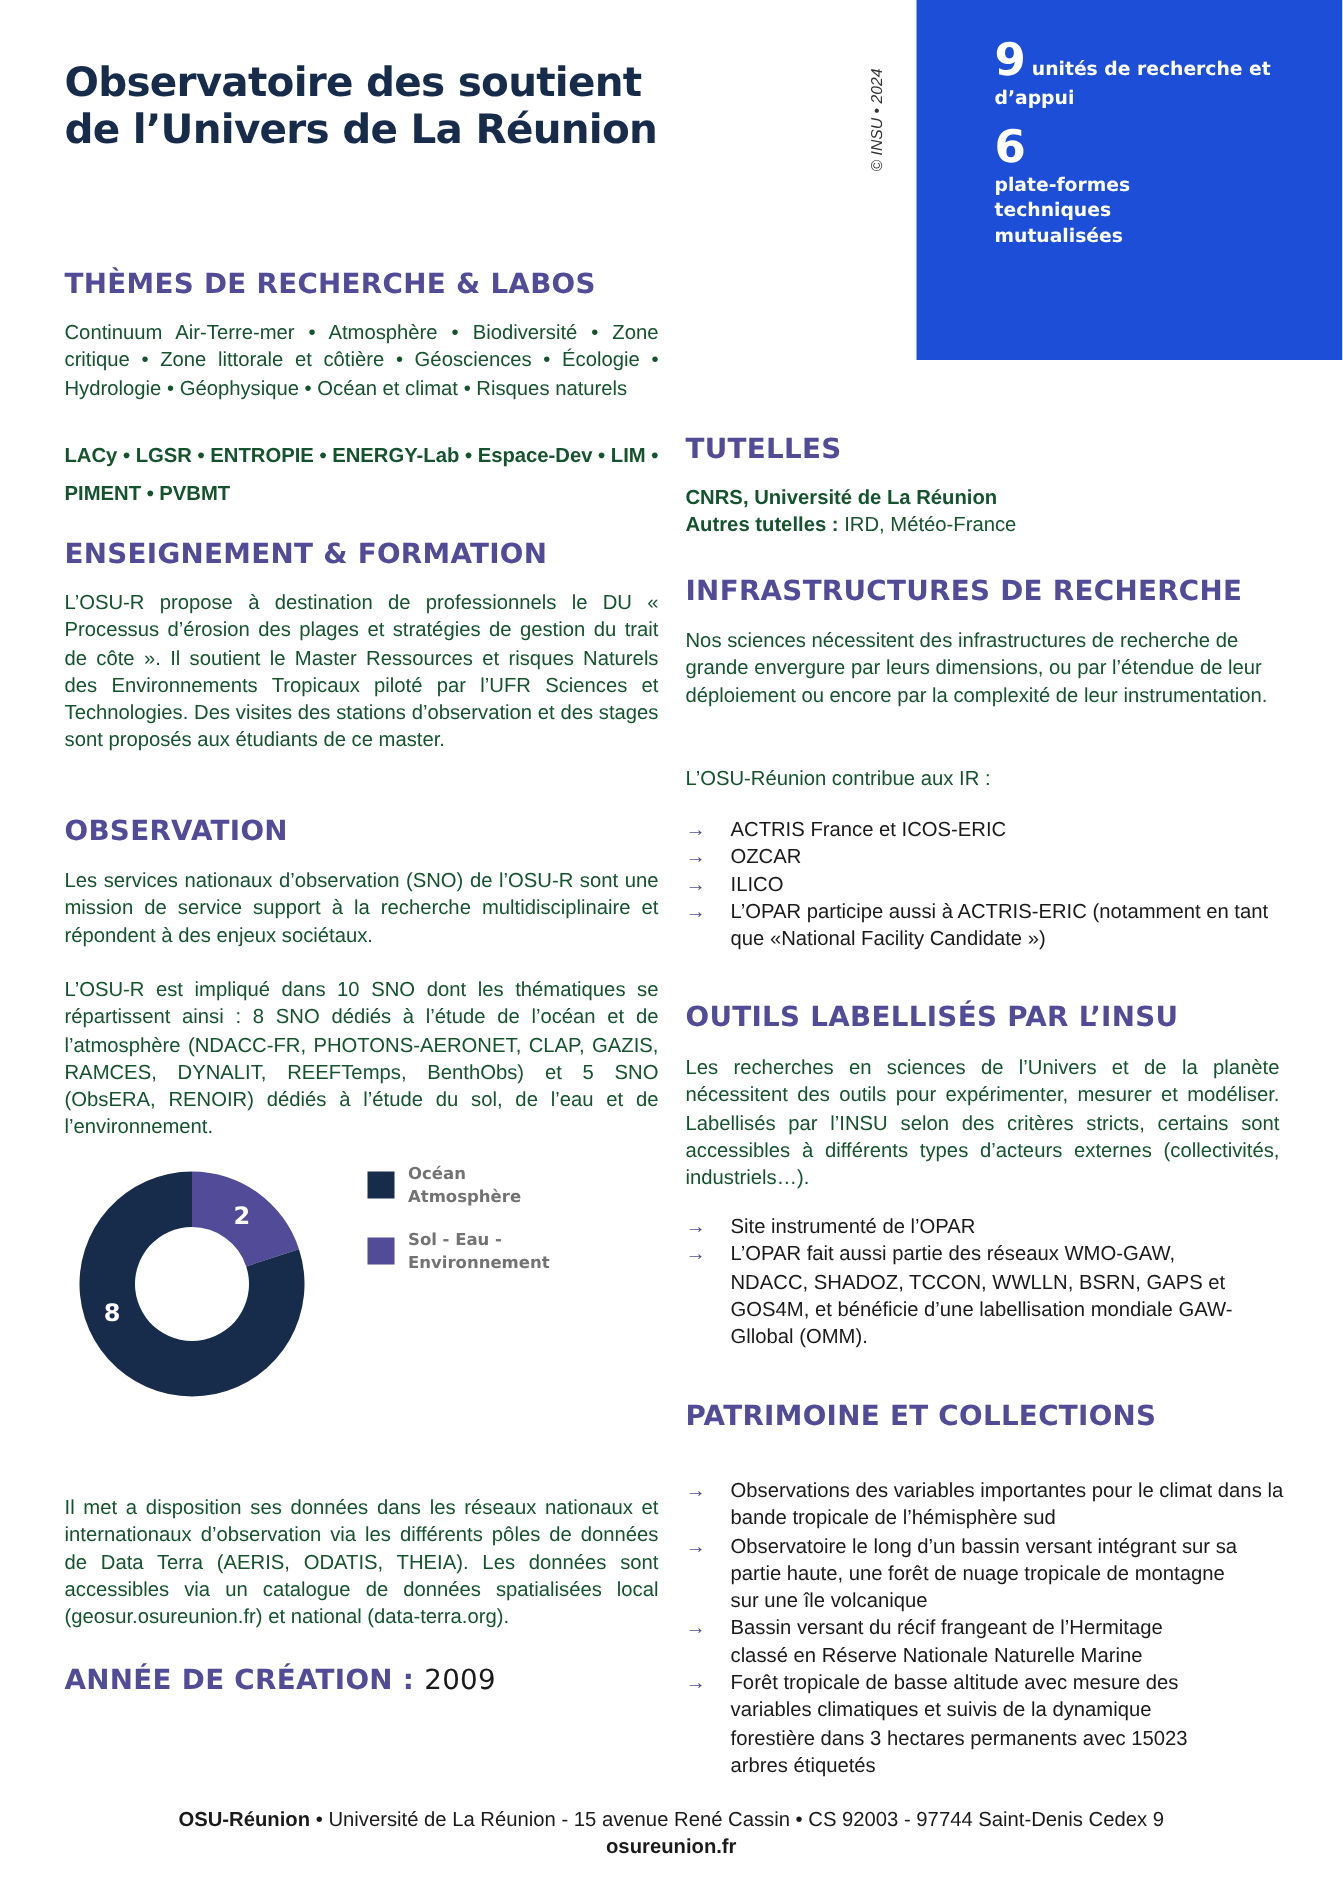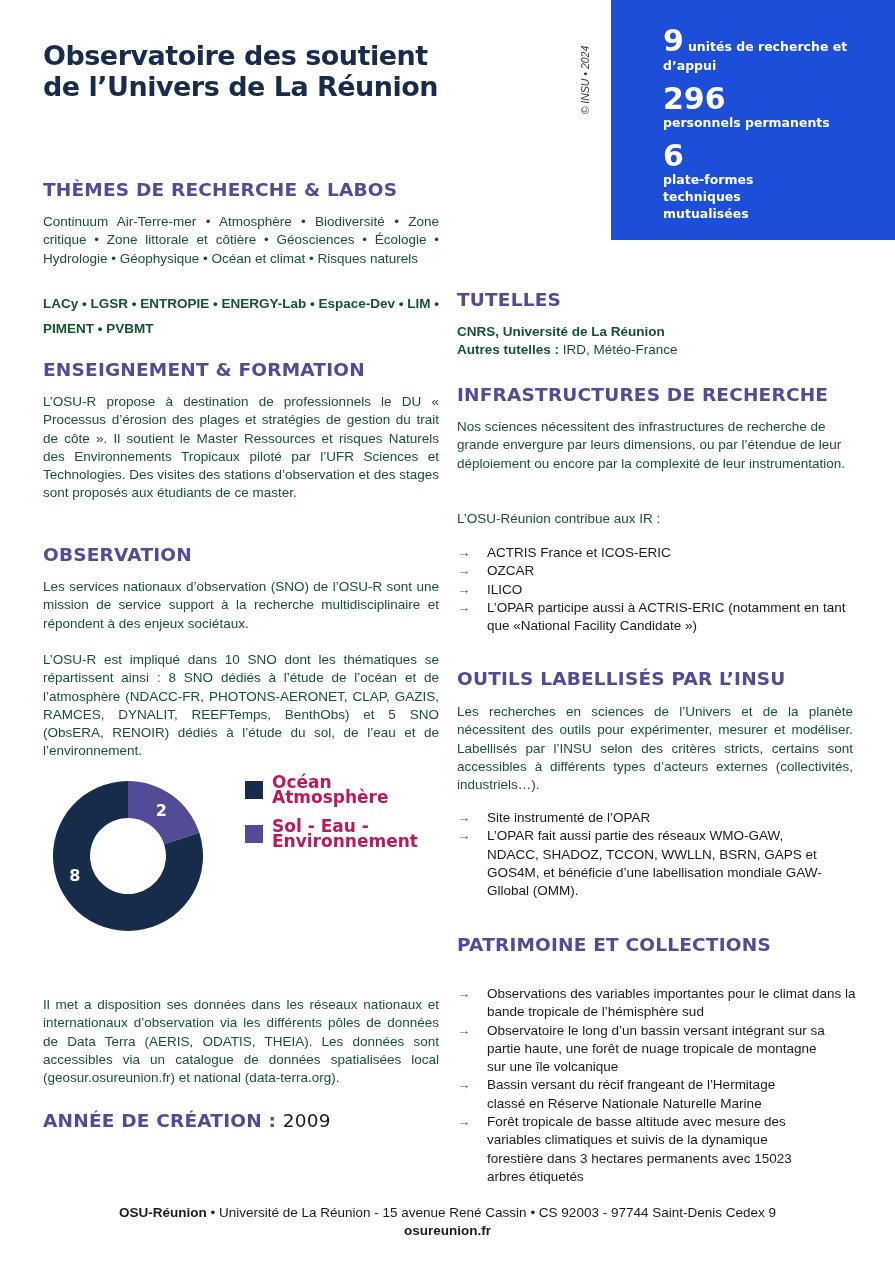--- a/index.html
+++ b/index.html
@@ -26,43 +26,39 @@
   .bold { font-weight: bold; }
 
   .list { position: absolute; list-style: none; font-size: 13.5px; line-height: 18.3px; }
   .list li { position: relative; padding-left: 30px; }
   .list li .arrow { position: absolute; left: 0; top: 0; color: #514b98; }
 
   .donut { position: absolute; left: 52px; top: 780px; width: 152px; height: 152px; }
   .legend { position: absolute; left: 245px; top: 775px; }
   .legend .item { display: flex; align-items: flex-start; margin-bottom: 14px; }
   .legend .sw { width: 18px; height: 18px; margin-right: 9px; margin-top: 6px; }
-  .legend .txt { font-family: "DejaVu Sans", sans-serif; font-weight: bold; font-size: 17px; line-height: 15px; color: #be185d; width: 120px; }
+  .legend .txt { font-family: "DejaVu Sans", sans-serif; font-weight: bold; font-size: 11px; line-height: 15px; color: #737373; width: 120px; }
 
   .footer { position: absolute; left: 0; top: 1204px; width: 895px; text-align: center; font-size: 13.5px; line-height: 18px; color: #1a1a1a; }
 </style>
 </head>
 <body>
 
 <div class="title">
   <span class="t1">Observatoire des soutient</span>
   <span class="t1">de l’Univers de La Réunion</span>
 </div>
 
 <div class="copyright">
   <span>© INSU • 2024</span>
 </div>
 
 <div class="stats">
   <div class="stat inline">
     <span class="num">9</span><span class="lbl">unités de recherche et d’appui</span>
-  </div>
-  <div class="stat">
-    <div class="num">296</div>
-    <div class="lbl">personnels permanents</div>
   </div>
   <div class="stat">
     <div class="num">6</div>
     <div class="lbl" style="width:160px">plate-formes techniques mutualisées</div>
   </div>
 </div>
 
 <div class="h2" style="left:43px; top:179px;">THÈMES DE RECHERCHE &amp; LABOS</div>
 <div class="p just" style="left:43px; top:213px; width:396px;">Continuum Air-Terre-mer • Atmosphère • Biodiversité • Zone critique • Zone littorale et côtière • Géosciences • Écologie • Hydrologie • Géophysique • Océan et climat • Risques naturels</div>
 <div class="p bold" style="left:43px; top:291px; width:396px; line-height:25px;">LACy • LGSR • ENTROPIE • ENERGY-Lab • Espace-Dev • LIM • PIMENT • PVBMT</div>

